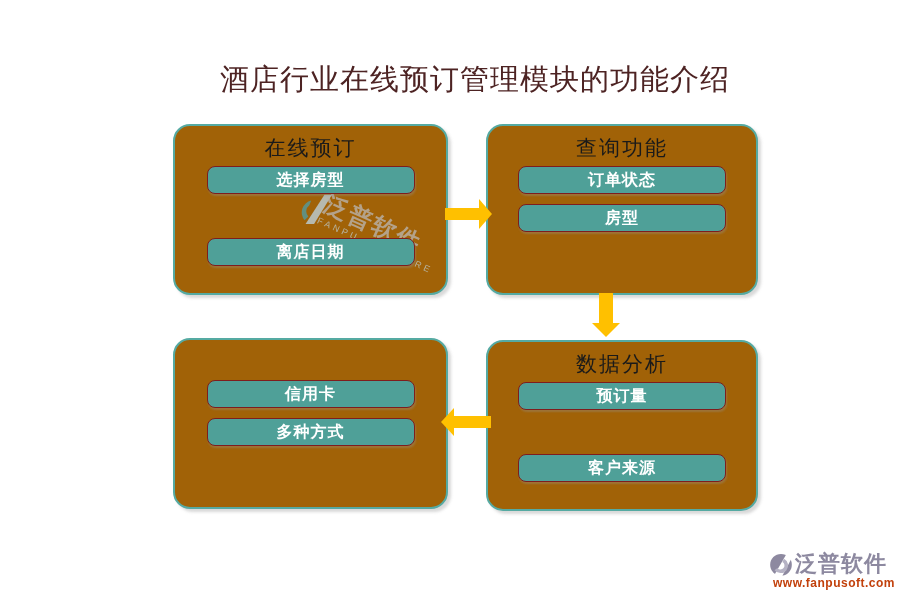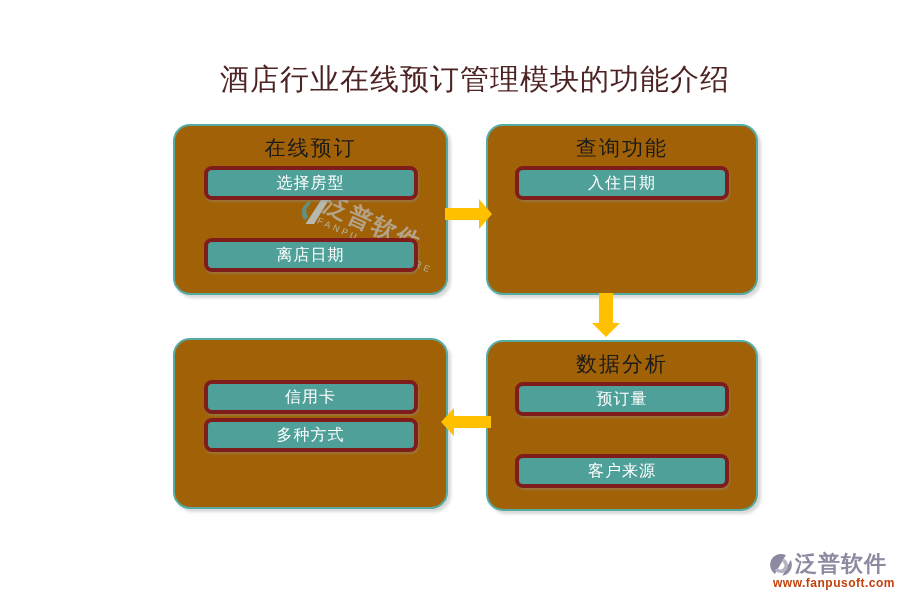--- a/index.html
+++ b/index.html
@@ -22,22 +22,22 @@
   .fbox.b3{left:173px;top:338px;}
   .fbox.b4{left:486px;top:340px;width:268px;}
   .fbox-title{
     position:absolute;left:0;top:8px;width:100%;text-align:center;
     font-family:"Liberation Serif","DejaVu Serif",serif;
     font-size:21px;color:#1a1a1a;letter-spacing:2px;
   }
   .pill{
     position:absolute;left:50%;transform:translateX(-50%);
     width:206px;height:26px;border-radius:8px;background:#4fa098;
-    border:4px solid #7f1d1d;box-shadow:1px 2px 2px rgba(150,150,150,0.35);
-    color:#ffffff;font-weight:normal;font-size:16px;letter-spacing:1px;
+    border:1px solid #7f1d1d;box-shadow:1px 2px 2px rgba(150,150,150,0.35);
+    color:#ffffff;font-weight:bold;font-size:16px;letter-spacing:1px;
     display:flex;align-items:center;justify-content:center;z-index:3;
   }
   .pill.p0{top:40px;}
   .pill.p1{top:78px;}
   .pill.p2{top:112px;text-align:right;}
   
   .arrow{position:absolute;z-index:4;}
   .arrow .bar{position:absolute;background:#ffc000;}
   .arrow .tri{position:absolute;width:0;height:0;}
   .arrow-right{left:445px;top:199px;width:47px;height:30px;}
@@ -77,21 +77,22 @@
 <div class="page-title">酒店行业在线预订管理模块的功能介绍</div>
 
 <div class="fbox b1">
   <div class="fbox-title">在线预订</div>
   <div class="pill p0">选择房型</div>
   <div class="pill p2">离店日期</div>
 </div>
 
 <div class="fbox b2">
   <div class="fbox-title">查询功能</div>
-  <div class="pill p0">入住日期</div>
+  <div class="pill p0">订单状态</div>
+  <div class="pill p1">房型</div>
 </div>
 
 <div class="fbox b3">
   <div class="pill p1">多种方式</div>
   <div class="pill p0">信用卡</div>
 </div>
 
 <div class="fbox b4">
   <div class="fbox-title">数据分析</div>
   <div class="pill p0">预订量</div>

